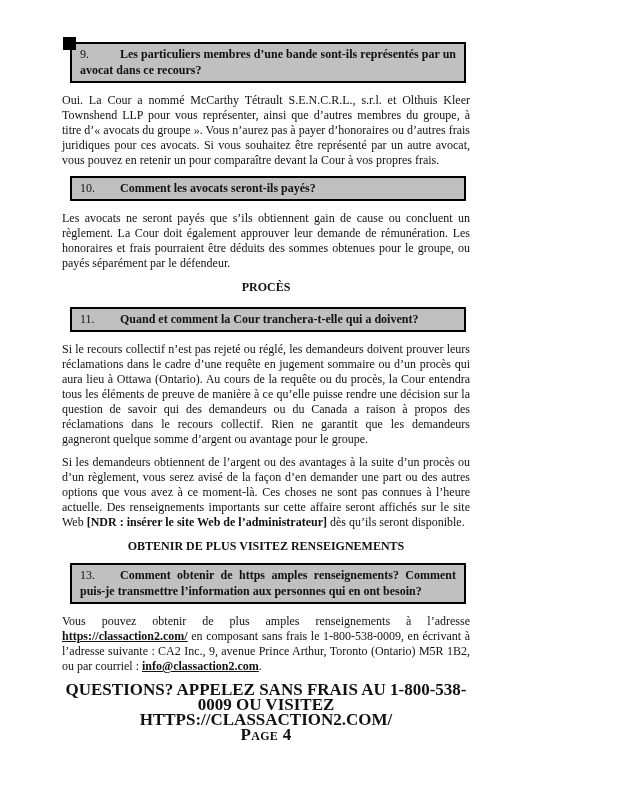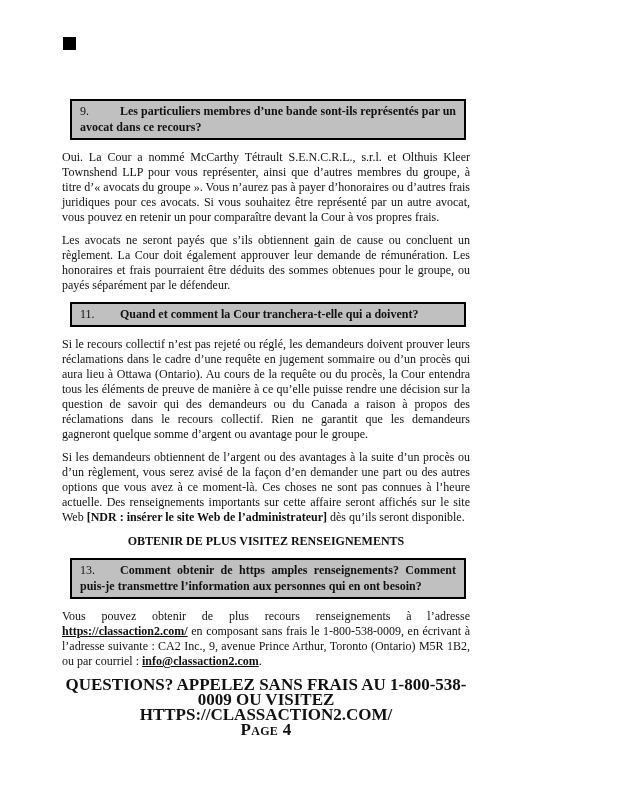--- a/index.html
+++ b/index.html
@@ -5,21 +5,21 @@
   html, body { margin: 0; padding: 0; background: #ffffff; }
   body {
     width: 624px; height: 808px;
     font-family: "Liberation Serif", "DejaVu Serif", serif;
     color: #111; position: relative; overflow: hidden;
   }
   .page {
     position: relative;
     width: 536px; height: 808px;
     box-sizing: border-box;
-    padding: 99px 66px 0 62px;
+    padding: 42px 66px 0 62px;
   }
   .anchor-marker {
     position: absolute;
     left: 63px; top: 37px;
     width: 13px; height: 13px;
     background: #000;
   }
   .qbox {
     box-sizing: border-box;
     margin-left: 8px; margin-right: 4px;
@@ -64,40 +64,44 @@
 <div class="page">
 
   <div class="anchor-marker"></div>
 
   <div class="qbox">
     <span class="qnum">9.</span><span class="bold">Les particuliers membres d’une bande sont-ils représentés par un avocat dans ce recours?</span>
   </div>
 
   <p class="para tight">Oui. La Cour a nommé McCarthy Tétrault S.E.N.C.R.L., s.r.l. et Olthuis Kleer Townshend LLP pour vous représenter, ainsi que d’autres membres du groupe, à titre d’« avocats du groupe ». Vous n’aurez pas à payer d’honoraires ou d’autres frais juridiques pour ces avocats. Si vous souhaitez être représenté par un autre avocat, vous pouvez en retenir un pour comparaître devant la Cour à vos propres frais.</p>
 
+  <div class="qbox">
+    <span class="qnum">10.</span><span class="bold">Comment les avocats seront-ils payés?</span>
+  </div>
 
   <p class="para">Les avocats ne seront payés que s’ils obtiennent gain de cause ou concluent un règlement. La Cour doit également approuver leur demande de rémunération. Les honoraires et frais pourraient être déduits des sommes obtenues pour le groupe, ou payés séparément par le défendeur.</p>
 
+  <div class="heading">PROCÈS</div>
 
   <div class="qbox">
     <span class="qnum">11.</span><span class="bold">Quand et comment la Cour tranchera-t-elle qui a doivent?</span>
   </div>
 
   <p class="para tight">Si le recours collectif n’est pas rejeté ou réglé, les demandeurs doivent prouver leurs réclamations dans le cadre d’une requête en jugement sommaire ou d’un procès qui aura lieu à Ottawa (Ontario). Au cours de la requête ou du procès, la Cour entendra tous les éléments de preuve de manière à ce qu’elle puisse rendre une décision sur la question de savoir qui des demandeurs ou du Canada a raison à propos des réclamations dans le recours collectif. Rien ne garantit que les demandeurs gagneront quelque somme d’argent ou avantage pour le groupe.</p>
 
 
   <p class="para"><span>Si les demandeurs obtiennent de l’argent ou des avantages à la suite d’un procès ou d’un règlement, vous serez avisé de la façon d’en demander une part ou des autres options que vous avez à ce moment-là. Ces choses ne sont pas connues à l’heure actuelle. Des renseignements importants sur cette affaire seront affichés sur le site Web </span><span class="bold">[NDR : insérer le site Web de l’administrateur]</span><span> dès qu’ils seront disponible.</span></p>
 
   <div class="heading second">OBTENIR DE PLUS VISITEZ RENSEIGNEMENTS</div>
 
   <div class="qbox">
     <span class="qnum">13.</span><span class="bold">Comment obtenir de https amples renseignements? Comment puis-je transmettre l’information aux personnes qui en ont besoin?</span>
   </div>
 
-  <p class="para tight"><span>Vous pouvez obtenir de plus recours renseignements à l’adresse </span><span class="link">https://classaction2.com/</span><span> en composant sans frais le 1-800-538-0009, en écrivant à l’adresse suivante : CA2 Inc., 9, avenue Prince Arthur, Toronto (Ontario) M5R 1B2, ou par courriel : </span><span class="link">info@classaction2.com</span><span>.</span></p>
+  <p class="para tight"><span>Vous pouvez obtenir de plus amples renseignements à l’adresse </span><span class="link">https://classaction2.com/</span><span> en composant sans frais le 1-800-538-0009, en écrivant à l’adresse suivante : CA2 Inc., 9, avenue Prince Arthur, Toronto (Ontario) M5R 1B2, ou par courriel : </span><span class="link">info@classaction2.com</span><span>.</span></p>
 
 
   <div class="footer">
     <div>QUESTIONS? APPELEZ SANS FRAIS AU 1-800-538-0009 OU VISITEZ</div>
     <div>HTTPS://CLASSACTION2.COM/</div>
     <div class="pagenum">Page 4</div>
   </div>
 
 </div>
 

